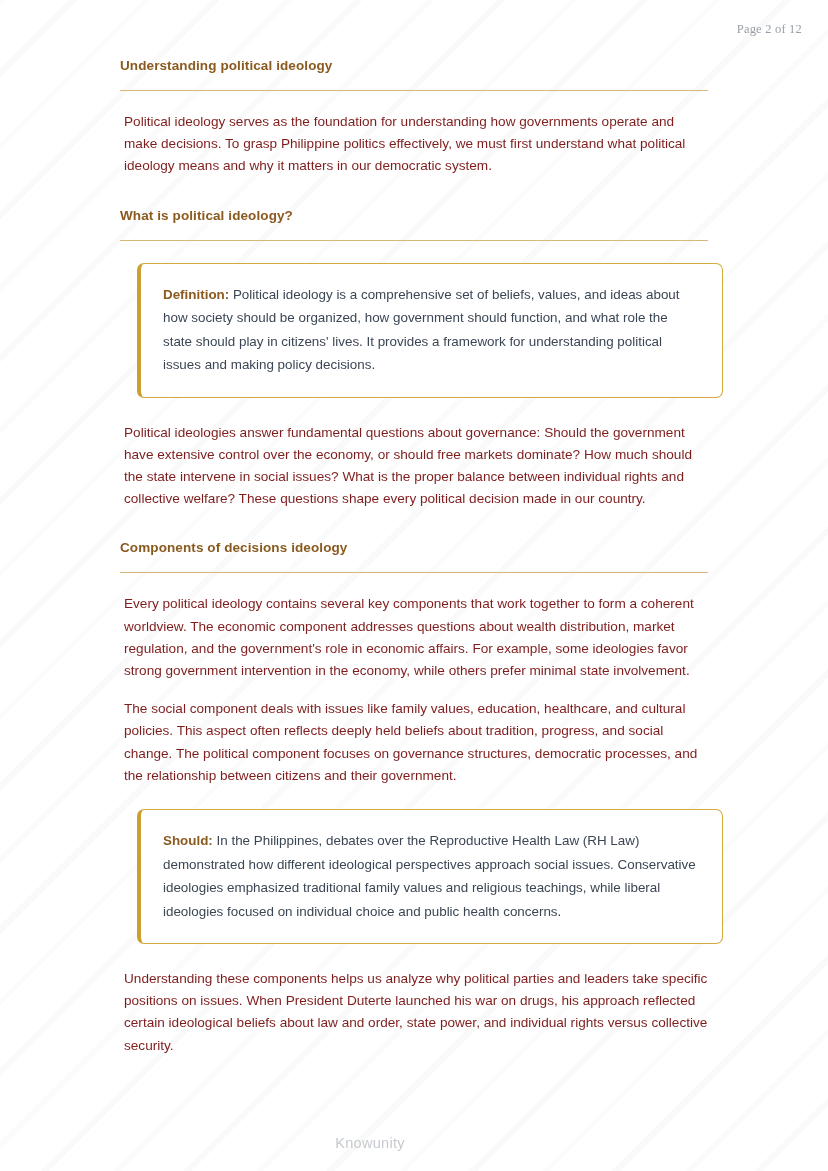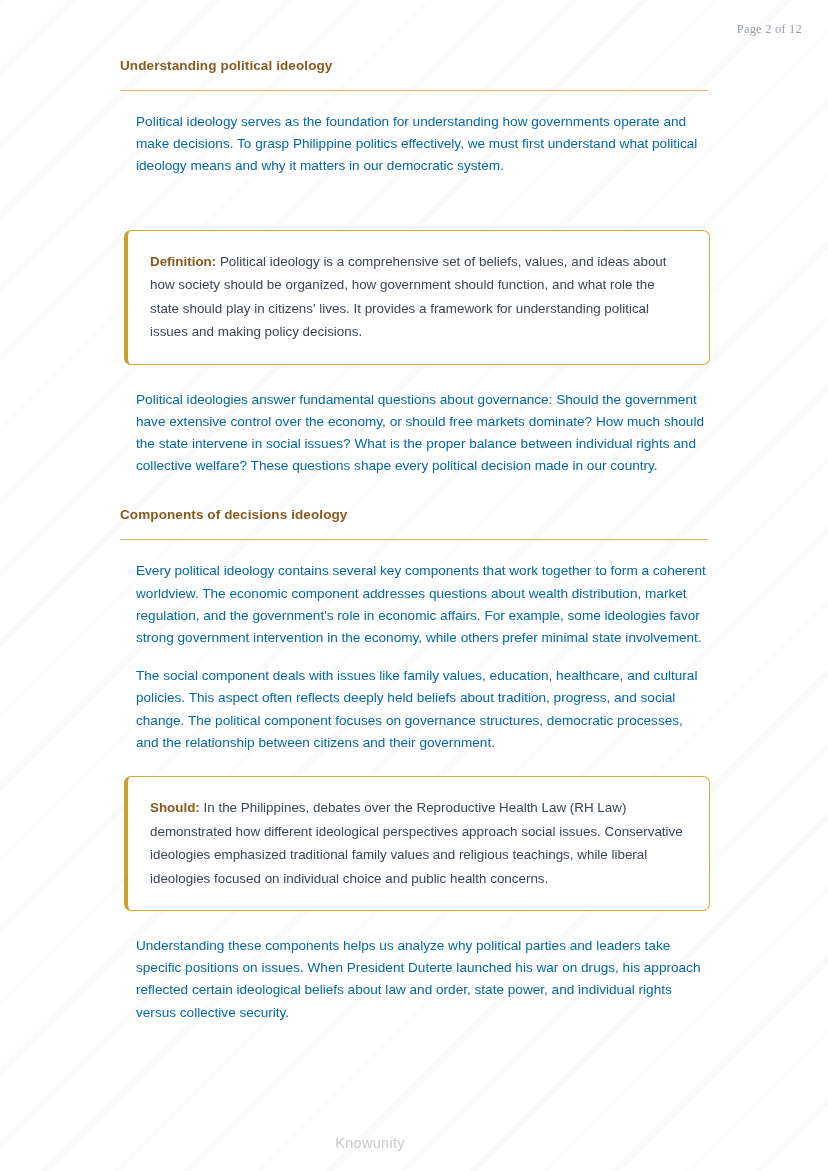--- a/index.html
+++ b/index.html
@@ -72,34 +72,34 @@
 
   .heading-block {
     margin-bottom: 0;
   }
 
   .spacer-after-heading { height: 20px; }
 
   p.body-text {
     font-size: 13.6px;
     line-height: 22.2px;
-    color: #0369a1;
-    margin: 0 0 16px 16px;
+    color: #7f1d1d;
+    margin: 0 0 16px 4px;
     text-align: left;
   }
   p.body-text:last-child { margin-bottom: 0; }
 
   .callout {
     box-sizing: border-box;
     border: 1px solid #d6a93f;
     border-left: 4px solid #caa02e;
     border-radius: 7px;
     background: #ffffff;
     padding: 19px 22px 20px 22px;
-    margin: 22px 0 24px 4px;
+    margin: 22px 0 24px 17px;
     width: 586px;
   }
 
   .callout p {
     font-size: 13.4px;
     line-height: 23.5px;
     color: #3b4654;
     margin: 0;
   }
 
@@ -133,20 +133,23 @@
 
     <div class="heading-block">
       <h1 class="section-heading">Understanding political ideology</h1>
     </div>
     <div class="spacer-after-heading"></div>
 
     <p class="body-text">Political ideology serves as the foundation for understanding how governments operate and make decisions. To grasp Philippine politics effectively, we must first understand what political ideology means and why it matters in our democratic system.</p>
 
     <div class="block-gap-md"></div>
 
+    <div class="heading-block">
+      <h2 class="section-heading">What is political ideology?</h2>
+    </div>
 
     <div class="callout">
       <p><span class="label">Definition:</span><span> Political ideology is a comprehensive set of beliefs, values, and ideas about how society should be organized, how government should function, and what role the state should play in citizens' lives. It provides a framework for understanding political issues and making policy decisions.</span></p>
     </div>
 
     <p class="body-text">Political ideologies answer fundamental questions about governance: Should the government have extensive control over the economy, or should free markets dominate? How much should the state intervene in social issues? What is the proper balance between individual rights and collective welfare? These questions shape every political decision made in our country.</p>
 
     <div class="block-gap-md"></div>
 
     <div class="heading-block">

